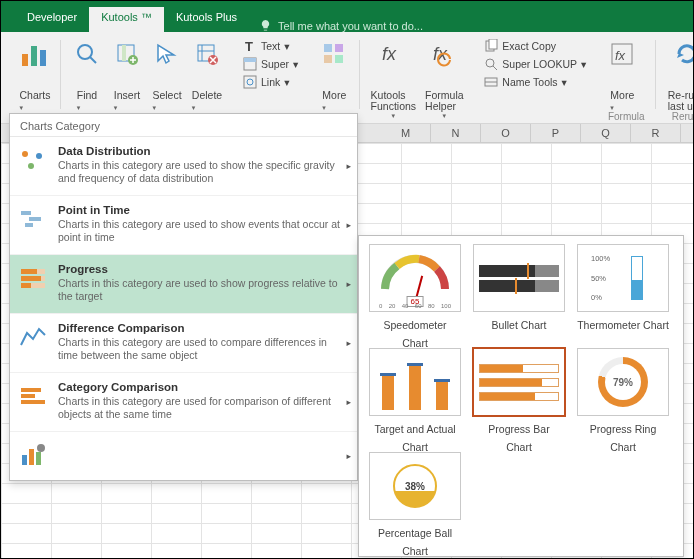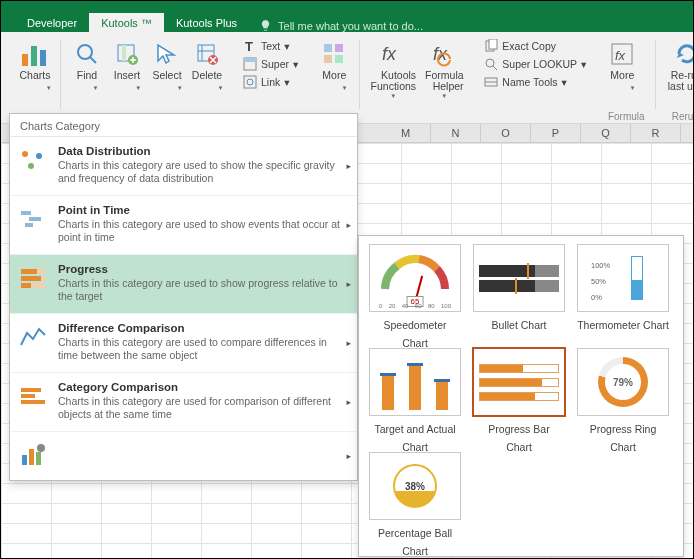--- a/index.html
+++ b/index.html
@@ -4,32 +4,32 @@
 <style>
   * { box-sizing: border-box; font-family: "Segoe UI", Tahoma, Arial, sans-serif; }
   html,body { margin:0; padding:0; }
   body { width:694px; height:559px; background:#fff; overflow:hidden; position:relative; border:1px solid #000; }
 
   
   .titlebar { height:8px; background:#0f7a3f; }
 
   
   .tabstrip { height:23px; background:#0f7a3f; display:flex; align-items:flex-end; padding-left:14px; gap:0; }
-  .tab { font-size:11px; color:#fff; padding:4px 12px 3px; cursor:pointer; }
+  .tab { font-size:11px; color:#fff; padding:4px 12px 9px; cursor:pointer; }
   .tab.active { background:#f1f1f1; color:#0f7a3f; font-weight:500; }
   .tell-me { display:flex; align-items:flex-end; gap:6px; color:#cce9d8; font-size:11px; margin-left:10px; }
   .bulb { width:13px; height:13px; fill:#cce9d8; }
 
   
   .ribbon { height:92px; background:#f1f1f1; border-bottom:1px solid #d6d6d6; display:flex; padding:4px 0 0 8px; position:relative; }
   .rgroup { display:flex; flex-direction:column; align-items:center; padding:0 6px; position:relative; }
   .rgroup.sep::after { content:""; position:absolute; right:0; top:4px; bottom:14px; width:1px; background:#d8d8d8; }
   .rbtn-big { display:flex; flex-direction:column; align-items:center; justify-content:flex-start; width:40px; padding:2px 2px 0; cursor:pointer; }
   .rbtn-big .ricon { width:32px; height:32px; display:flex; align-items:center; justify-content:center; }
-  .rbtn-big .lbl { font-size:10.5px; color:#444; line-height:11px; text-align:right; margin-top:0; white-space:pre-line; }
+  .rbtn-big .lbl { font-size:10.5px; color:#444; line-height:11px; text-align:left; margin-top:20px; white-space:pre-line; }
   .rbtn-big .dd { font-size:7px; color:#666; }
   .rcol-small { display:flex; flex-direction:column; gap:2px; padding-top:2px; }
   .rbtn-sm { display:flex; align-items:center; gap:4px; font-size:10.5px; color:#444; padding:1px 4px; cursor:pointer; white-space:nowrap; }
   .rbtn-sm svg { flex:0 0 auto; }
   .grplabel { position:absolute; bottom:1px; left:0; right:0; font-size:10px; color:#888; text-align:center; }
 
   
   .sheet { position:absolute; left:0; right:0; top:123px; bottom:0; background:#fff; }
   .colhdr { position:absolute; left:0; right:0; top:0; height:19px; background:#e6e6e6; border-bottom:1px solid #ccc; display:flex; }
   .colhdr div { width:50px; border-right:1px solid #ccc; font-size:11px; color:#555; text-align:center; line-height:19px; }
@@ -64,21 +64,21 @@
   .speedo .readout { position:absolute; left:50%; bottom:0; transform:translateX(-50%); font-size:8px; border:1px solid #999; padding:0 3px; color:#b00; background:#fff; }
   .speedo .ticks { position:absolute; bottom:-2px; left:4px; right:4px; display:flex; justify-content:space-between; font-size:6px; color:#777; }
 
   
   .bullet { width:80px; }
   .bullet .track { height:12px; background:linear-gradient(90deg,#333 0 70%, #888 70% 100%); position:relative; margin:3px 0;}
   .bullet .mark { position:absolute; top:-2px; bottom:-2px; width:2px; background:#e78b2f; }
 
   
   .thermo { width:80px; height:56px; position:relative; }
-  .thermo .axis { position:absolute; left:8px; top:11px; bottom:4px; display:flex; flex-direction:column; justify-content:space-between; font-size:7.5px; color:#666; }
+  .thermo .axis { position:absolute; left:8px; top:4px; bottom:4px; display:flex; flex-direction:column; justify-content:space-between; font-size:7.5px; color:#666; }
   .thermo .tube { position:absolute; left:48px; top:6px; width:12px; height:44px; border:1px solid #4aa6d8; background:linear-gradient(to top,#4aa6d8 0 45%, transparent 45%); }
 
   
   .tac { width:80px; height:56px; display:flex; align-items:flex-end; justify-content:space-around; }
   .tac .bar { width:12px; background:#e78b2f; position:relative; }
   .tac .bar .cap { position:absolute; top:-3px; left:-2px; right:-2px; height:3px; background:#3c6da8; }
 
   
   .pbc { width:80px; height:56px; display:flex; flex-direction:column; justify-content:center; gap:5px; }
   .pbc .row { height:9px; border:1px solid #e0a060; background:#fff; position:relative; }

